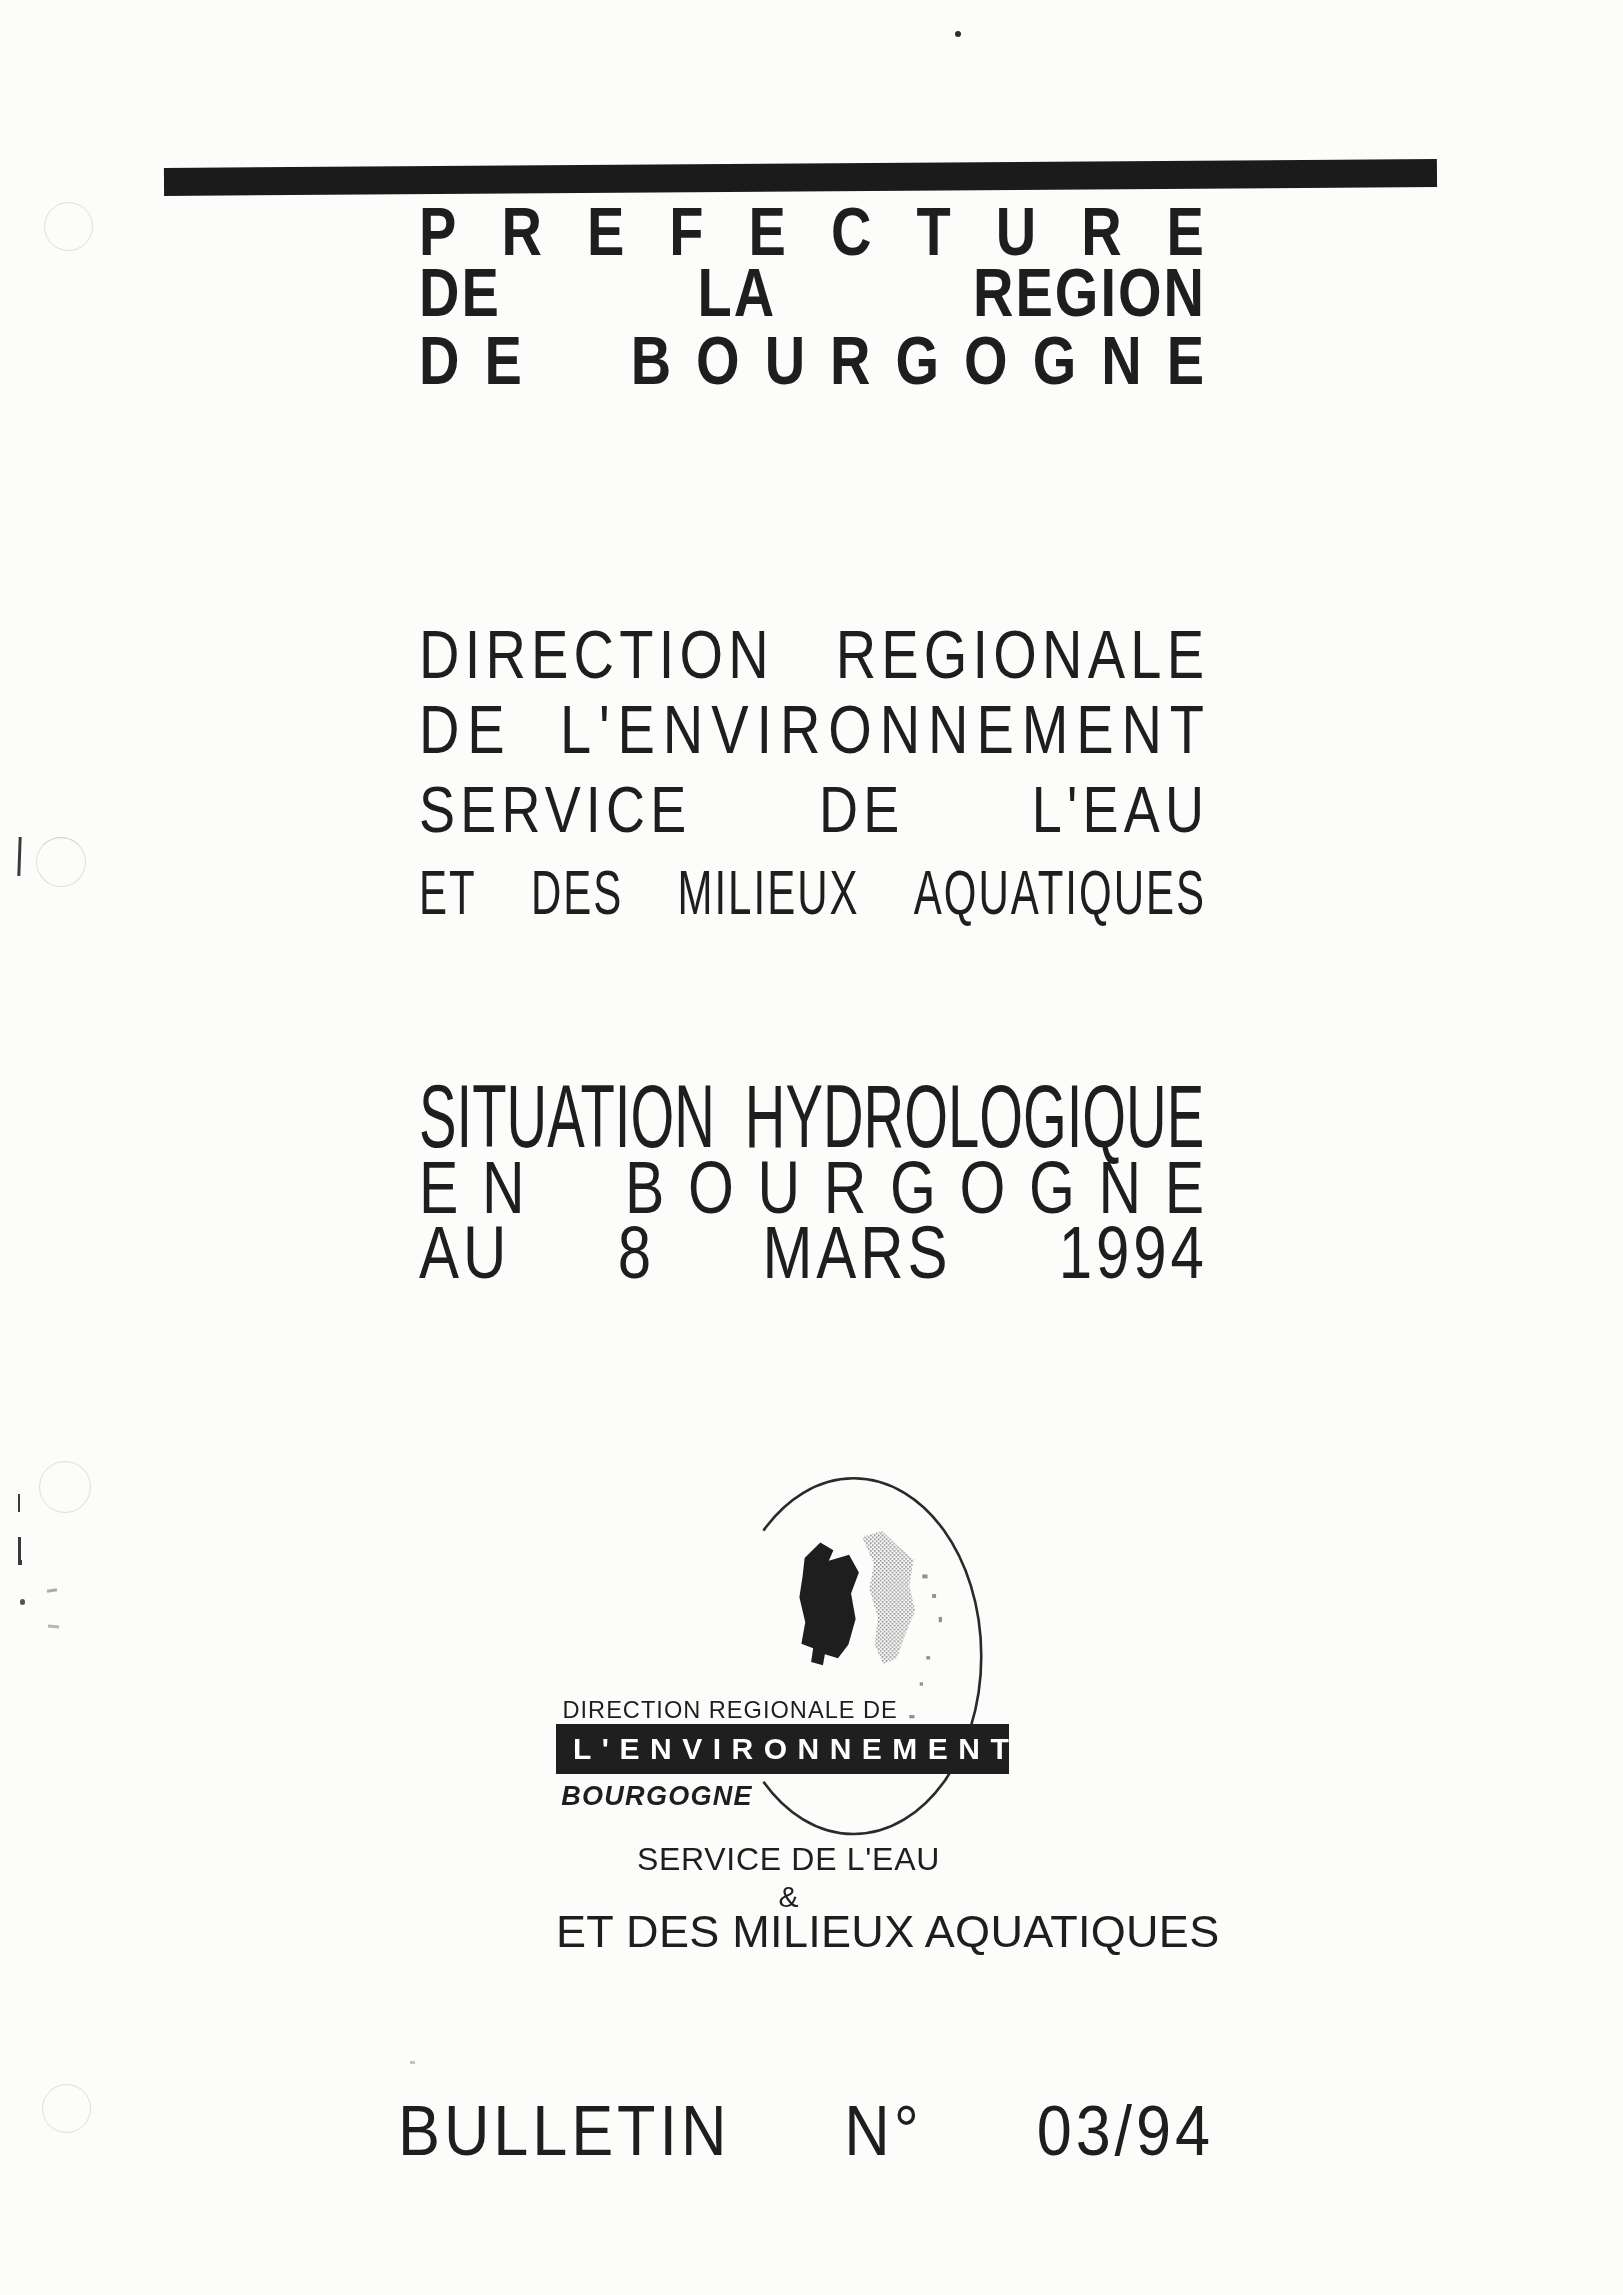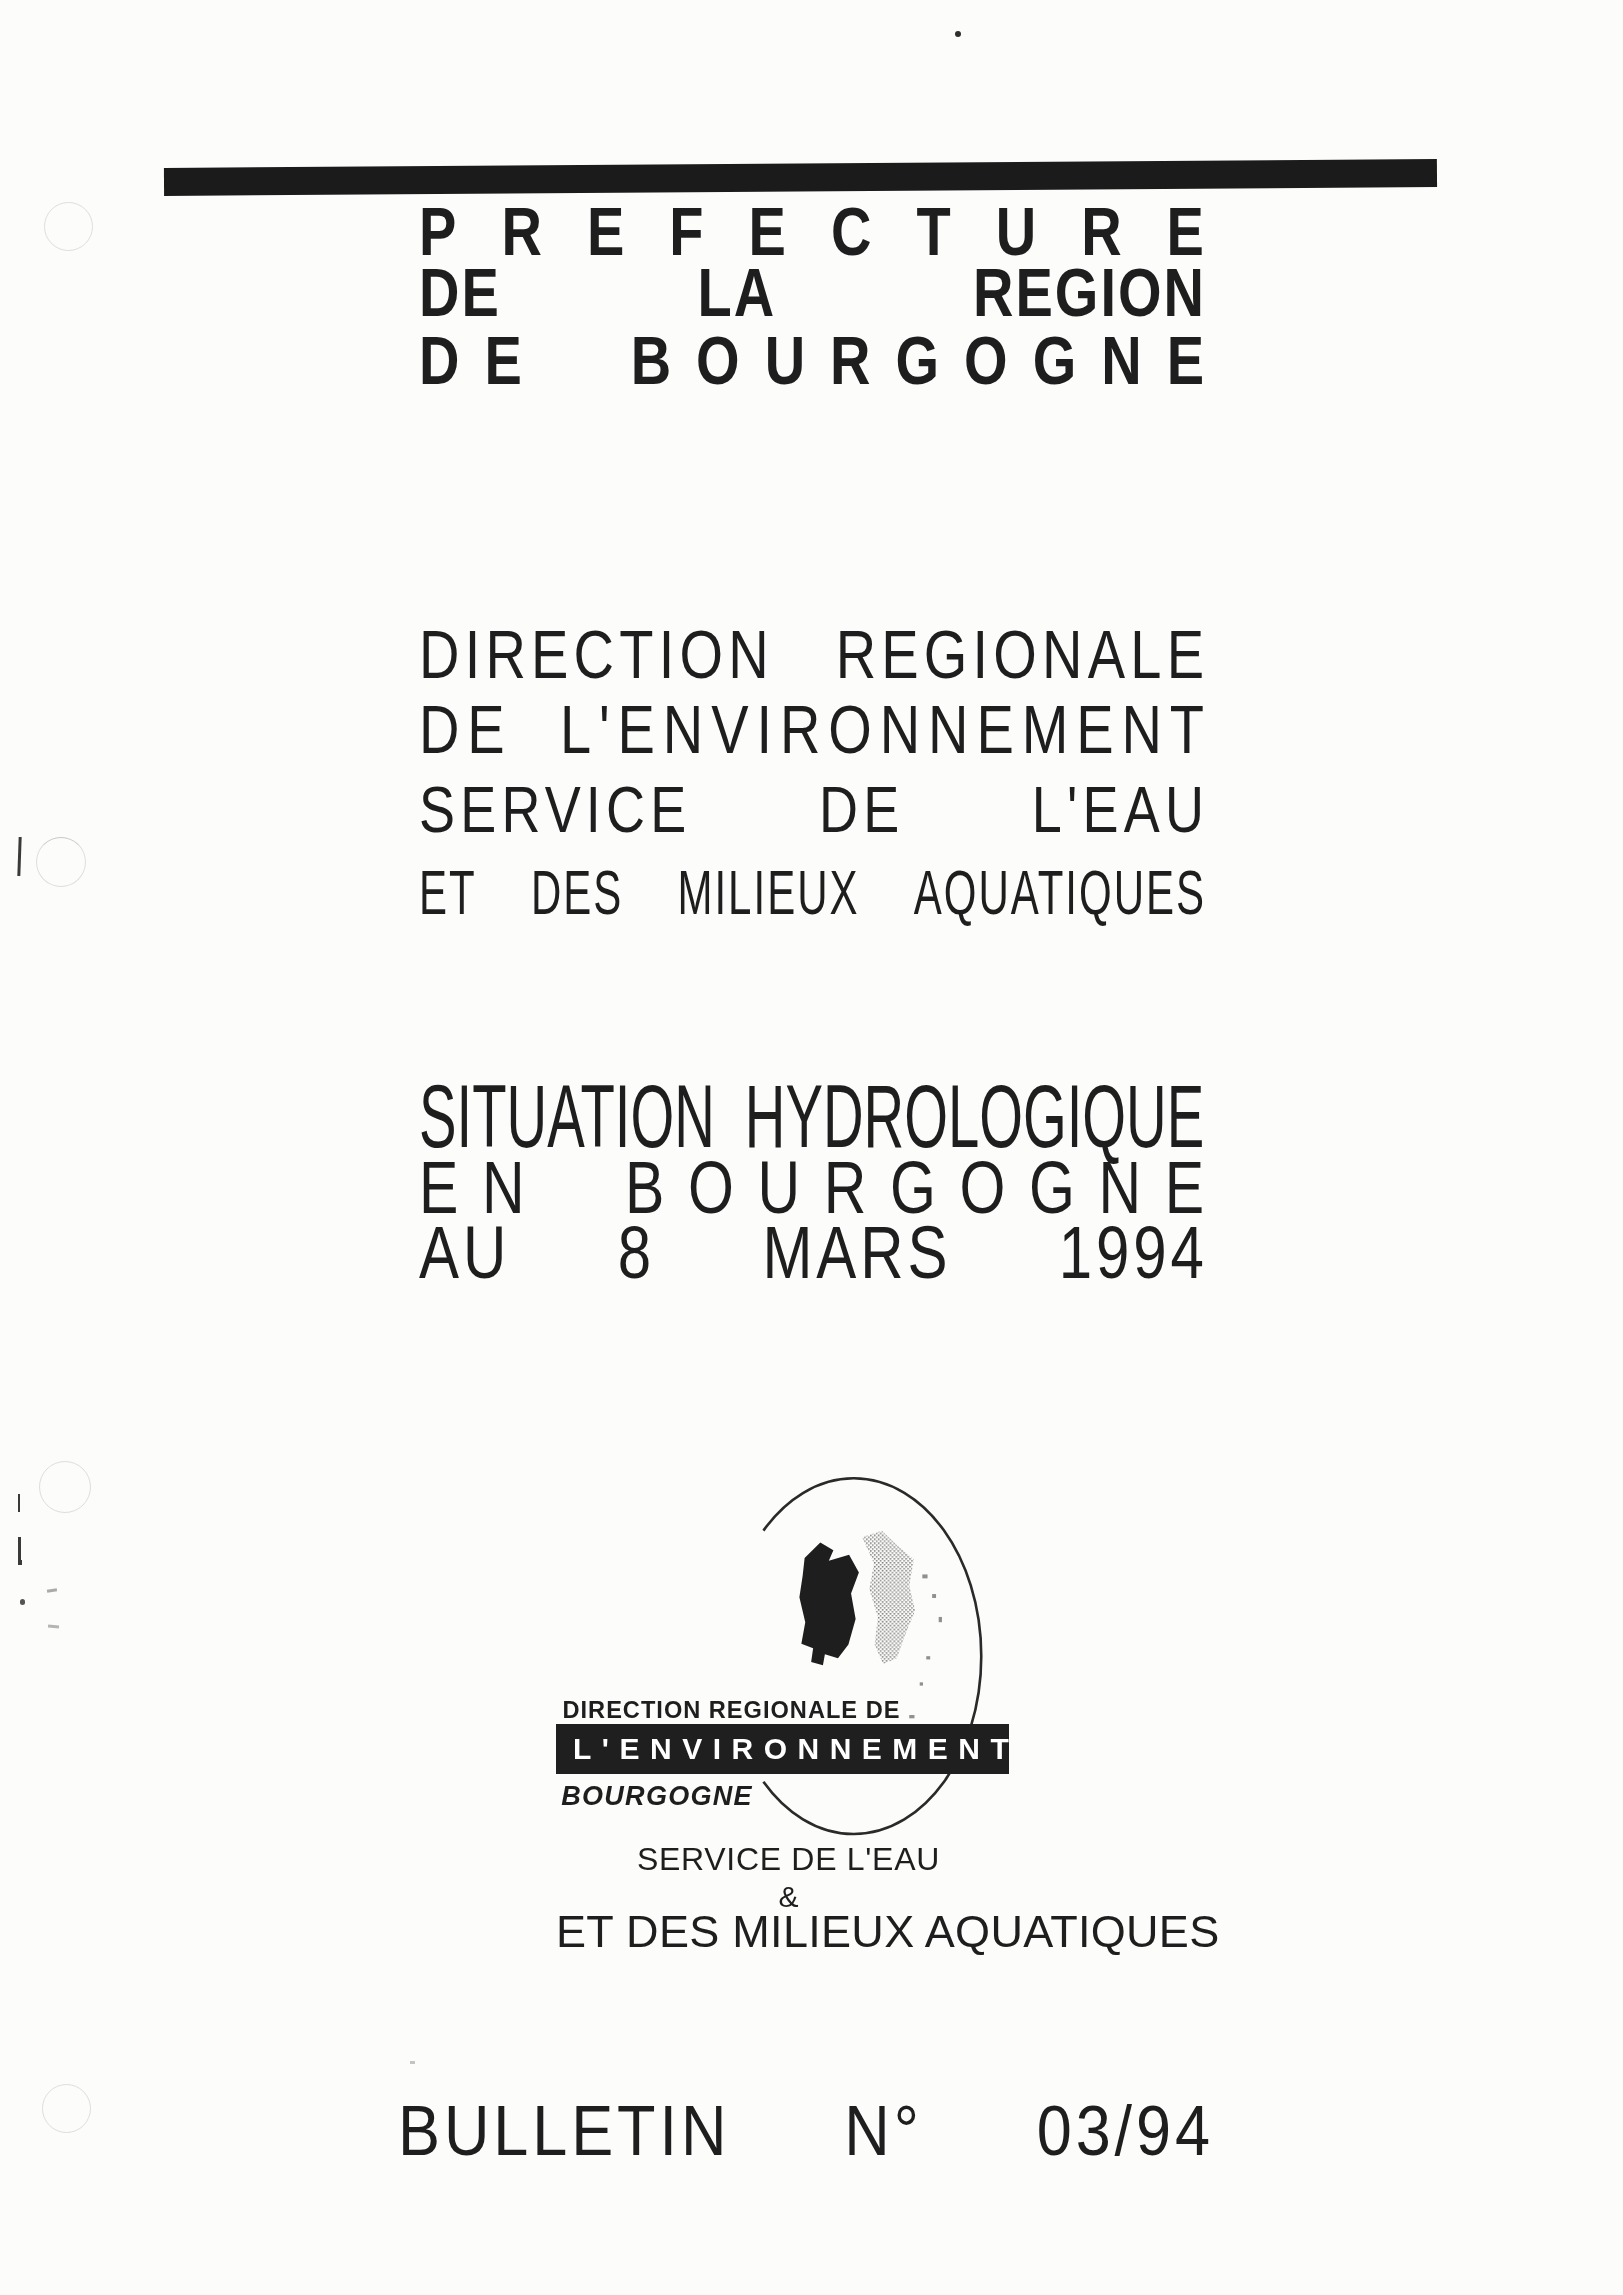--- a/index.html
+++ b/index.html
@@ -33,21 +33,21 @@
   .l-s1{ left:419px; top:1073px; width:1047px; font-size:75px; transform:scale(0.75,1.18); }
   .l-s2{ left:419px; top:1152px; width:785px; font-size:59px; transform:scaleY(1.25); --ls:23.6px; }
   .l-s3{ left:419px; top:1217px; width:785px; font-size:60px; transform:scaleY(1.22); --ls:3.9px; }
   
   .l-b1{ left:398px; top:2096px; width:812px; font-size:63px; transform:scaleY(1.12); --ls:3.9px; }
 
   
   .logo{ position:absolute; left:556px; top:1460px; width:458px; height:497px; }
   .logo svg{ position:absolute; left:0; top:0; }
   .logo-orgline{
-    position:absolute; left:6.5px; top:237px; font-size:23.6px; font-weight:700;
+    position:absolute; left:6.5px; top:237px; font-size:23.6px; font-weight:400;
     letter-spacing:1px; white-space:nowrap;
   }
   .logo-banner{
     position:absolute; left:0; top:264px; width:453px; height:50px; background:#1f1f1f;
   }
   .logo-banner span{
     display:block; color:#ffffff; font-size:30px; font-weight:700;
     letter-spacing:10.5px; line-height:50px; padding-left:17px; white-space:nowrap;
   }
   .logo-region{

